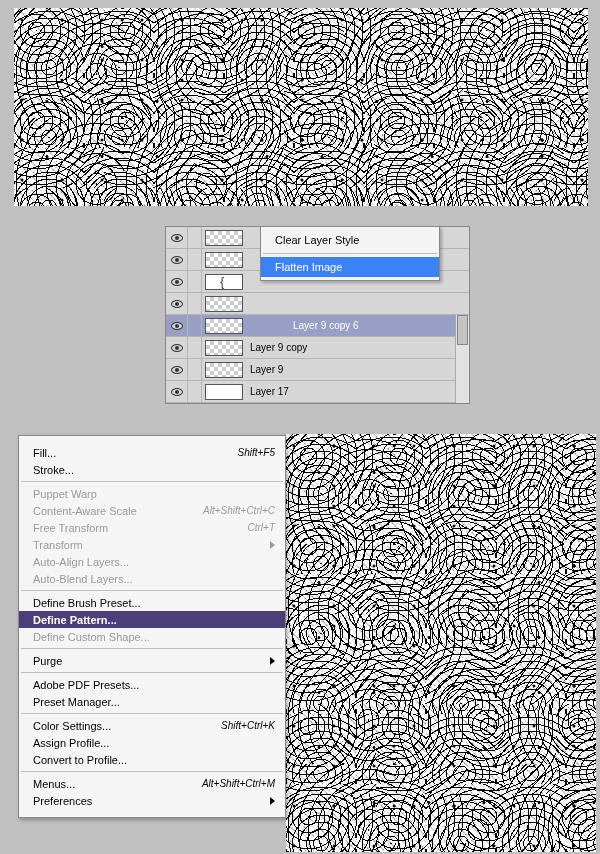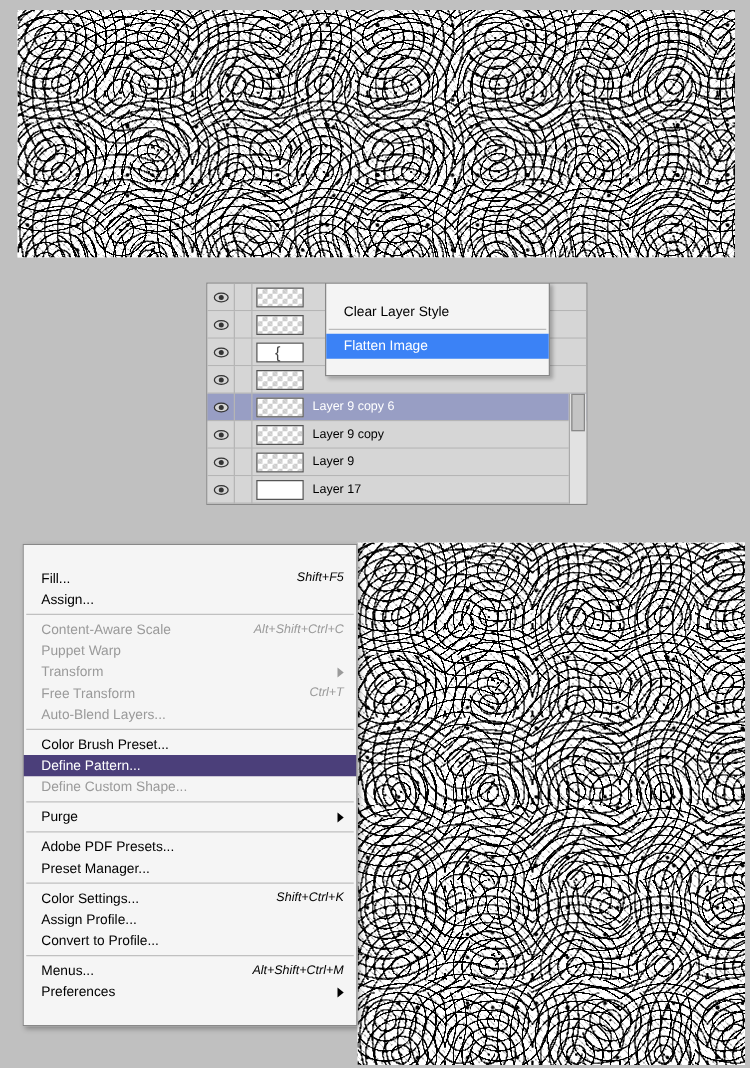--- a/index.html
+++ b/index.html
@@ -44,21 +44,21 @@
     border: 1px solid #888;
   }
   .layer-row {
     display: flex;
     align-items: center;
     height: 22px;
     border-bottom: 1px solid #b5b5b5;
     background: #d6d6d6;
   }
   .layer-row.selected { background: #989ec4; }
-  .layer-row.selected .layer-name { color: #fff; }
+  .layer-row.selected .layer-name { color: #fff; margin-left: 43px; }
   .vis-cell {
     width: 22px; height: 22px;
     display: flex; align-items: center; justify-content: center;
     border-right: 1px solid #b5b5b5;
   }
   .eye {
     width: 12px; height: 8px;
     border: 1px solid #333;
     border-radius: 50%;
     position: relative;
@@ -92,54 +92,54 @@
   .layer-name { font-size: 10px; padding-left: 4px; }
   
   .ctx-layer {
     position: absolute;
     left: 260px; top: 226px;
     width: 180px;
     background: #f4f4f4;
     border: 1px solid #888;
     box-shadow: 2px 2px 3px rgba(0,0,0,0.25);
     z-index: 5;
-    padding: 13px 0;
+    padding: 3px 0;
   }
   .ctx-layer .mi {
     padding: 4px 14px;
     font-size: 11px;
     color: #000;
   }
   .ctx-layer .mi.hl {
     background: #3b82f6;
     color: #fff;
   }
   .ctx-layer .sep { height: 1px; background: #bbb; margin: 3px 2px; }
   
   .edit-menu {
     position: absolute;
     left: 18px; top: 435px;
     width: 268px;
     background: #f5f5f5;
     border: 1px solid #888;
     box-shadow: 2px 2px 4px rgba(0,0,0,0.3);
     z-index: 6;
-    padding: 18px 0;
+    padding: 8px 0;
   }
   .edit-menu .mi {
     display: flex;
     justify-content: space-between;
     align-items: center;
     padding: 2px 10px 2px 14px;
     font-size: 11px;
     color: #000;
     height: 17px;
   }
   .edit-menu .mi.disabled { color: #9a9a9a; }
-  .edit-menu .mi.hl { background: #4b3f7a; color: #fff; }
+  .edit-menu .mi.hl { background: #4b3f7a; color: #fff; font-weight: bold; }
   .edit-menu .sep { height: 1px; background: #c0c0c0; margin: 3px 2px; }
   .shortcut { color: inherit; font-size: 10px; font-style: italic; }
   .sub-arrow {
     width: 0; height: 0;
     border-top: 4px solid transparent;
     border-bottom: 4px solid transparent;
     border-left: 5px solid currentColor;
   }
   .scrollbar {
     position: absolute;
@@ -241,47 +241,51 @@
 <div class="canvas canvas-bottom">
   <div class="swirl"></div>
 </div>
 
 <div class="edit-menu" id="edit-menu">
     <div class="mi">
       <span>Fill...</span>
       <span class="shortcut">Shift+F5</span>
     </div>
     <div class="mi">
-      <span>Assign...</span>
-      <span class="shortcut"></span>
-    </div>
-    <div class="sep"></div>
+      <span>Stroke...</span>
+      <span class="shortcut"></span>
+    </div>
+    <div class="sep"></div>
+    <div class="mi disabled">
+      <span>Puppet Warp</span>
+      <span class="shortcut"></span>
+    </div>
     <div class="mi disabled">
       <span>Content-Aware Scale</span>
       <span class="shortcut">Alt+Shift+Ctrl+C</span>
     </div>
     <div class="mi disabled">
-      <span>Puppet Warp</span>
-      <span class="shortcut"></span>
+      <span>Free Transform</span>
+      <span class="shortcut">Ctrl+T</span>
     </div>
     <div class="mi disabled">
       <span>Transform</span>
       <span class="sub-arrow"></span>
     </div>
     <div class="mi disabled">
-      <span>Free Transform</span>
-      <span class="shortcut">Ctrl+T</span>
+      <span>Auto-Align Layers...</span>
+      <span class="shortcut"></span>
     </div>
     <div class="mi disabled">
       <span>Auto-Blend Layers...</span>
       <span class="shortcut"></span>
     </div>
     <div class="sep"></div>
     <div class="mi">
-      <span>Color Brush Preset...</span>
+      <span>Define Brush Preset...</span>
       <span class="shortcut"></span>
     </div>
     <div class="mi hl">
       <span>Define Pattern...</span>
       <span class="shortcut"></span>
     </div>
     <div class="mi disabled">
       <span>Define Custom Shape...</span>
       <span class="shortcut"></span>
     </div>

